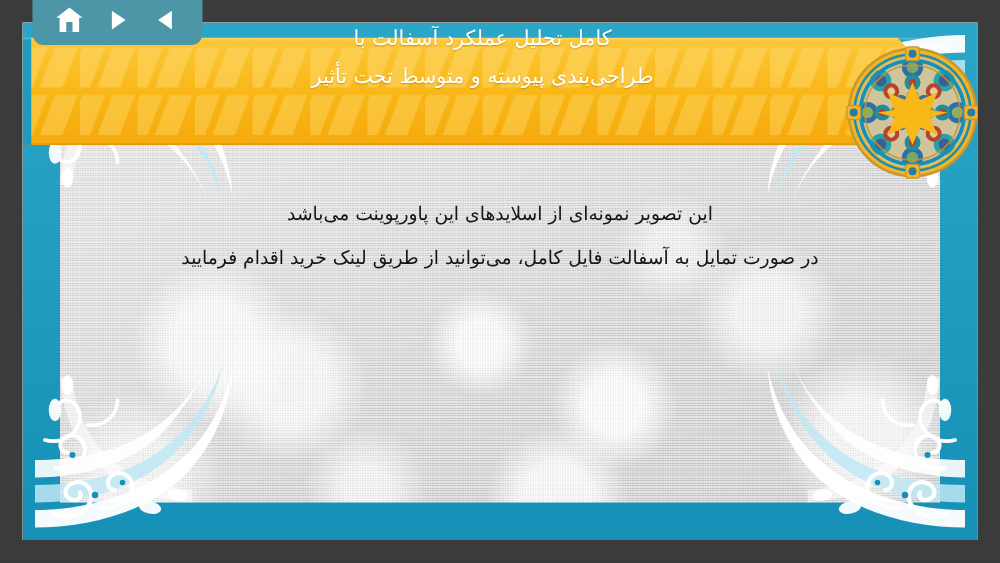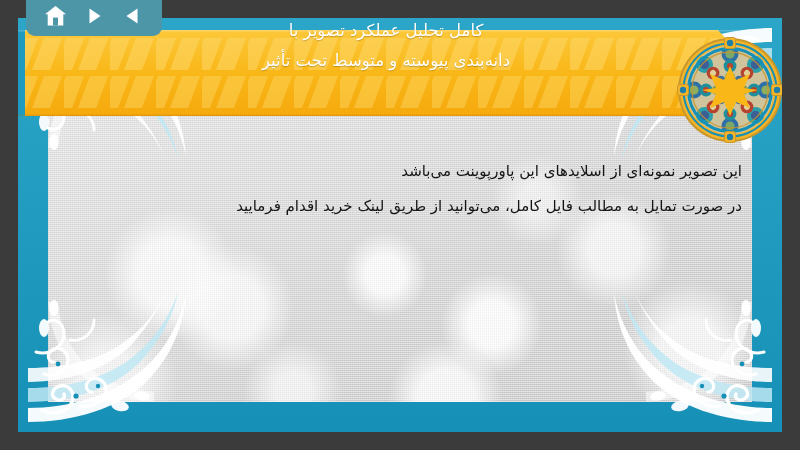--- a/index.html
+++ b/index.html
@@ -108,21 +108,21 @@
     left:658px; top:18px;
     width:108px; height:108px;
     z-index:40;
   }
   #medallion svg { display:block; }
 
   
   #body-copy {
     position:absolute;
     left:40px; right:40px; top:136px;
-    text-align:right;
+    text-align:center;
     direction:rtl;
     color:#141414;
     font-size:15px;
     line-height:35px;
     font-family:"DejaVu Sans", sans-serif;
     z-index:20;
   }
   #body-copy p { white-space:nowrap; }
 </style>
 </head>
@@ -241,22 +241,22 @@
           <path d="M0,0 H700 L720,22 L720,64 L700,86 H0 Z" fill="url(#chevrons)"></path>
 
           <rect x="0" y="0" width="7" height="86" fill="#1f9bc0"></rect>
 
           <rect x="0" y="0" width="720" height="1.5" fill="#ffffff" opacity=".22"></rect>
           <rect x="0" y="84.5" width="720" height="1.5" fill="#b8790a" opacity=".25"></rect>
         </svg>
       </div>
 
       <div id="title-text">
-        <span class="tline">کامل تحلیل عملکرد تصویر با</span>
-        <span class="tline">دانه‌بندی پیوسته و متوسط تحت تأثیر</span>
+        <span class="tline">کامل تحلیل عملکرد آسفالت با</span>
+        <span class="tline">طراحی‌بندی پیوسته و متوسط تحت تأثیر</span>
       </div>
     </div>
 
     <div id="medallion">
       <svg width="108" height="108" viewBox="0 0 108 108" aria-hidden="true">
         <defs>
           <clipPath id="medclip">
               <circle cx="54" cy="54" r="44"></circle>
             </clipPath>
         </defs>
@@ -344,17 +344,17 @@
           <rect x="1.5" y="48.5" width="11" height="11" rx="2" fill="#f3b42a" stroke="#c8962a" stroke-width="1"></rect>
           <circle cx="7" cy="54" r="3.2" fill="#1f7fa8"></circle>
           <rect x="95.5" y="48.5" width="11" height="11" rx="2" fill="#f3b42a" stroke="#c8962a" stroke-width="1"></rect>
           <circle cx="101" cy="54" r="3.2" fill="#1f7fa8"></circle>
         </g>
       </svg>
     </div>
 
     <div id="body-copy">
       <p>این تصویر نمونه‌ای از اسلایدهای این پاورپوینت می‌باشد</p>
-      <p>در صورت تمایل به مطالب فایل کامل، می‌توانید از طریق لینک خرید اقدام فرمایید</p>
+      <p>در صورت تمایل به آسفالت فایل کامل، می‌توانید از طریق لینک خرید اقدام فرمایید</p>
     </div>
 
   </div>
 </div>
 
 </body></html>

